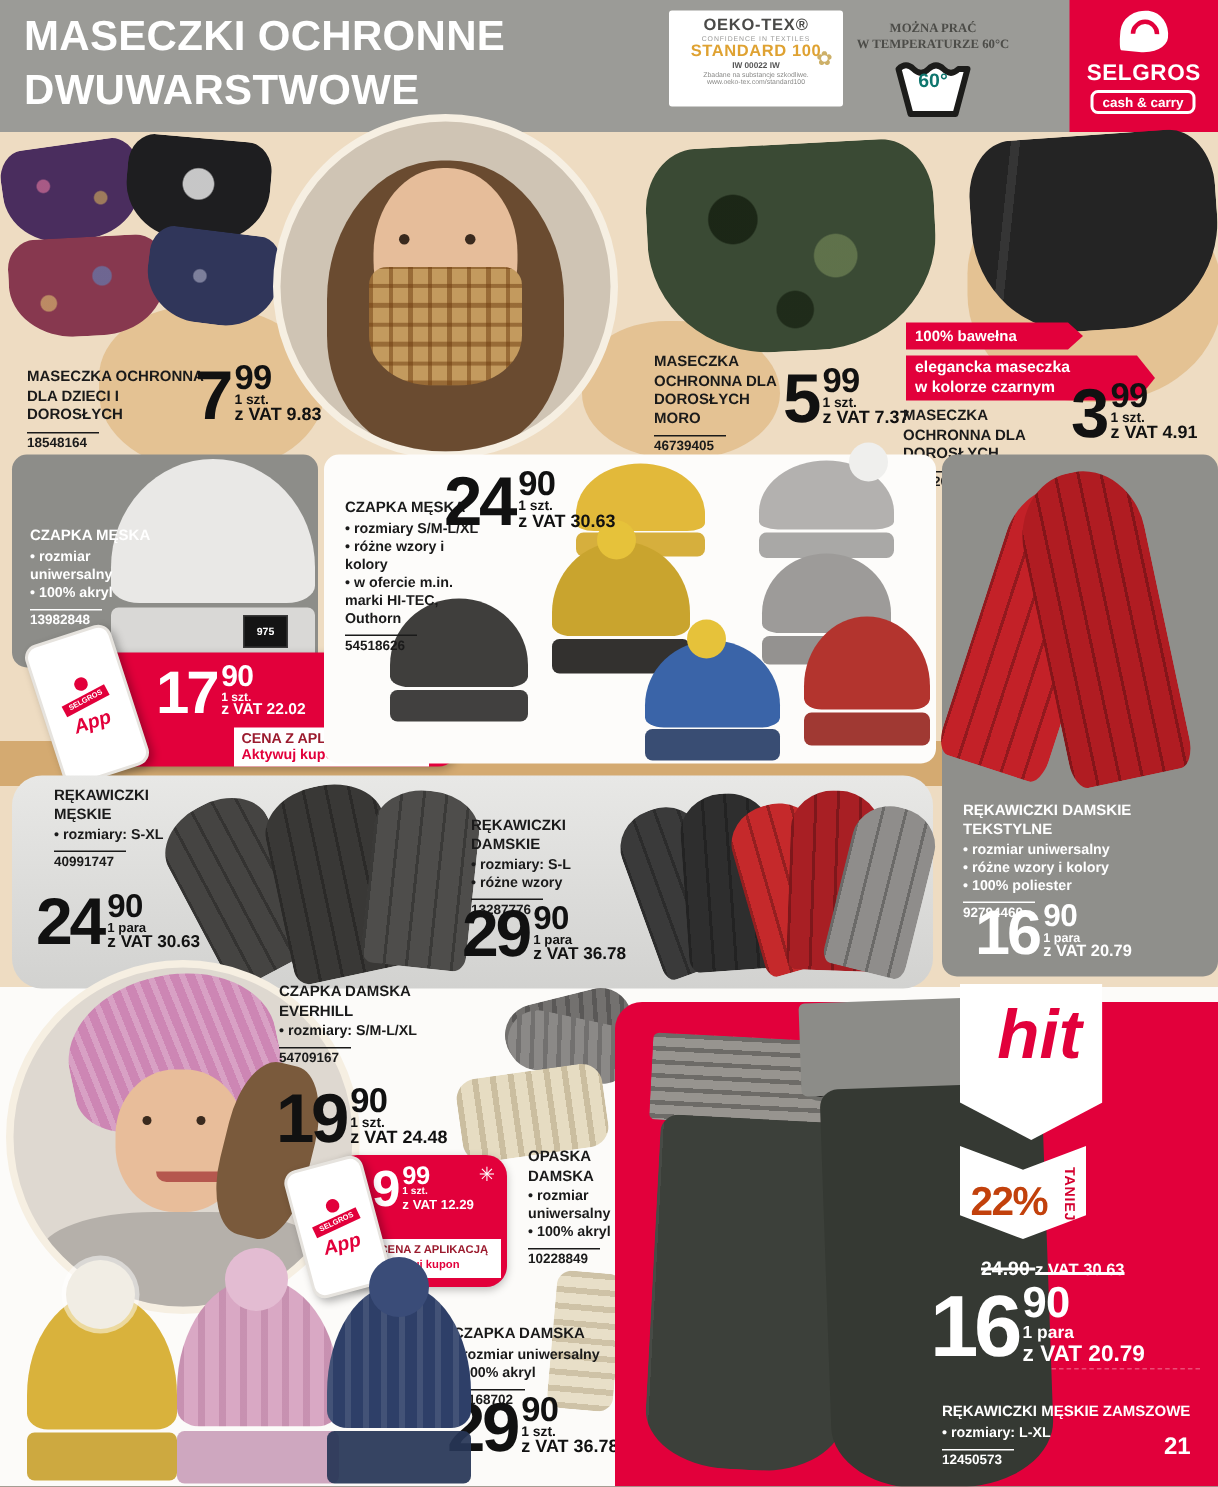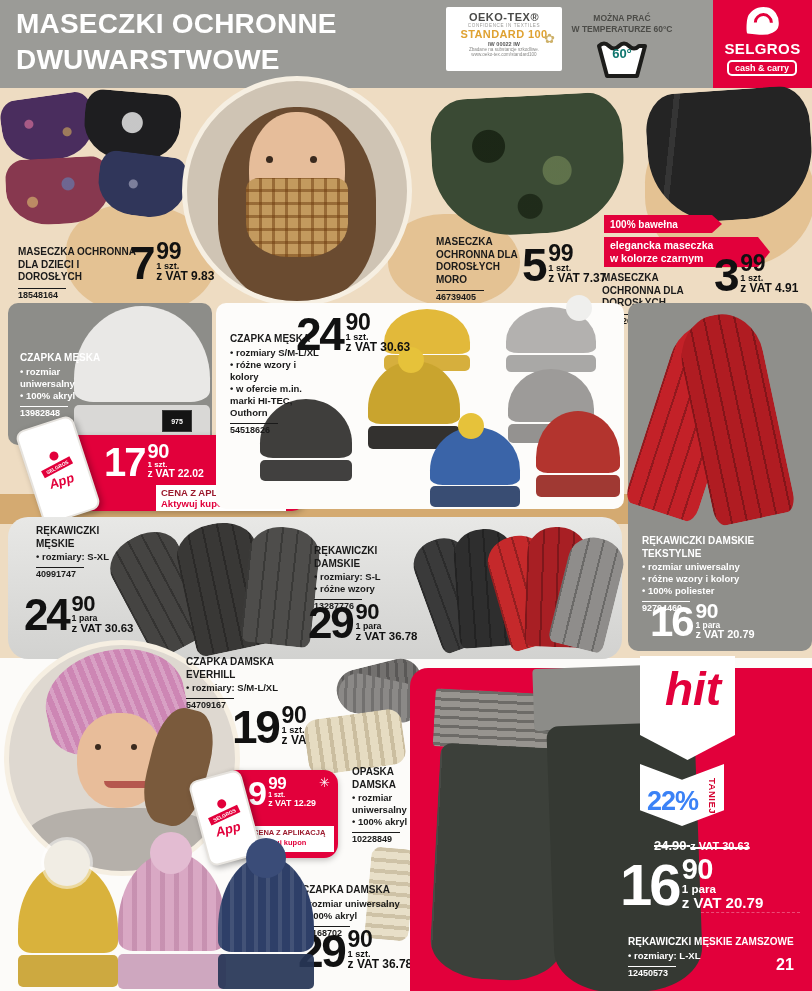--- a/index.html
+++ b/index.html
@@ -9,21 +9,21 @@
   
   #band{left:0;top:0;width:812px;height:88px;background:#9b9b97;}
   #hdr-title{left:16px;top:6px;width:410px;color:#fff;font-weight:800;font-size:28px;line-height:36px;letter-spacing:.2px;}
   #oeko{left:446px;top:7px;width:116px;height:64px;background:#fff;border-radius:2px;text-align:center;padding-top:4px;box-sizing:border-box;}
   .ok1{font-size:11px;font-weight:800;color:#4a4a48;letter-spacing:.5px;display:block;}
   .ok2{font-size:4.6px;color:#9a9a98;letter-spacing:.6px;display:block;}
   .ok3{font-size:11px;font-weight:800;color:#dfa232;letter-spacing:.4px;display:block;}
   .ok4{font-size:5.5px;font-weight:800;color:#555;display:block;margin-top:1px;}
   .ok5{font-size:4.6px;color:#8a8a88;display:block;}
   #oeko-flower{right:7px;top:24px;color:#cdb068;font-size:13px;}
-  #wash-label{left:552px;top:13px;width:140px;text-align:center;color:#4c4c48;font-weight:800;font-size:8.5px;line-height:11px;}
+  #wash-label{left:552px;top:13px;width:140px;text-align:center;color:#4c4c48;font-weight:800;font-size:8.5px;line-height:11px;font-family:Liberation Serif, serif;}
   #wash-icon{left:594px;top:38px;width:56px;height:42px;}
   #wash-temp{left:594px;top:46px;width:56px;text-align:center;color:#0f766e;font-weight:800;font-size:13px;}
   #selgros{left:713px;top:0;width:99px;height:88px;background:#e2003b;text-align:center;}
   #sg-glyph{left:34px;top:7px;width:32px;height:28px;background:#fff;border-radius:55% 45% 58% 6%/55% 60% 42% 45%;transform:rotate(6deg);}
   #sg-glyph::after{content:"";position:absolute;left:7px;top:6px;width:13px;height:13px;border:3px solid #e2003b;border-color:#e2003b transparent transparent #e2003b;border-radius:50%;transform:rotate(40deg);}
   #sg-name{left:0;top:40px;width:99px;color:#fff;font-weight:800;font-size:15px;letter-spacing:.4px;}
   #sg-tag{left:14px;top:60px;width:66px;border:2px solid #fff;border-radius:5px;color:#fff;font-weight:800;font-size:9px;padding:1px 0;}
   
   .blob{border-radius:45% 55% 50% 50%;background:#d9a763;opacity:.5;}
   #tanband{left:0;top:494px;width:812px;height:30px;background:#cfa163;opacity:.85;}
@@ -79,21 +79,21 @@
        background-image:linear-gradient(90deg,rgba(255,255,255,.06) 0 2px,transparent 2px);}
   .sbtn{position:absolute;border-radius:50%;background:#0c0c0c;border:3px solid #6d6d69;box-sizing:border-box;}
   
   .circ{border-radius:50%;overflow:hidden;border:5px solid #f6efe2;box-sizing:border-box;}
   
   #hitbox{left:640px;top:656px;width:84px;height:104px;background:#fff;
           clip-path:polygon(0 0,100% 0,100% 76%,50% 100%,0 76%);text-align:center;padding-left:11px;}
   #hit-label{color:#e2003b;font-weight:800;font-style:italic;font-size:46px;line-height:66px;}
   #chev{left:640px;top:764px;width:84px;height:66px;background:#fff;
         clip-path:polygon(0 0,50% 24%,100% 0,100% 70%,50% 94%,0 70%);}
-  #hit-pct{position:absolute;left:7px;top:22px;color:#3b82f6;font-weight:800;font-size:27px;letter-spacing:-1px;}
+  #hit-pct{position:absolute;left:7px;top:22px;color:#c2410c;font-weight:800;font-size:27px;letter-spacing:-1px;}
   #hit-taniej{position:absolute;right:6px;top:14px;color:#d4002f;font-weight:800;font-size:9.5px;writing-mode:vertical-rl;letter-spacing:.5px;}
   .strike{color:#fff;font-weight:800;font-size:13px;text-decoration:line-through;text-decoration-thickness:2px;}
   .strike .sv{font-size:11px;}
   .dash{position:absolute;opacity:.3;}
   #pagenum{color:#fff;font-weight:800;font-size:16px;}
 </style>
 </head>
 <body>
 
 <div id="page">
@@ -357,21 +357,21 @@
     <div class="abs" style="left:62%;top:28%;width:26%;height:52%;border-radius:40%;background:#7a5a3c;transform:rotate(14deg);"></div>
   </div>
 
   <div class="abs pinfo" style="left:186px;top:656px;width:136px;">
     <span class="pname" style="width:104px;">CZAPKA DAMSKA EVERHILL</span>
     <ul class="pbul">
       <li>rozmiary: S/M-L/XL</li>
     </ul>
     <span class="pcode">54709167</span>
   </div>
-  <div class="abs price" style="left:184px;top:704px;margin-left:48px;">
+  <div class="abs price" style="left:184px;top:722px;">
     <span class="pi">19</span>
     <span class="col">
       <span class="pc">90</span>
       <span class="pu">1 szt.</span>
       <span class="pv">z VAT 24.48</span>
     </span>
   </div>
 
   <div class="abs" style="left:336px;top:648px;width:88px;height:84px;">
     <div class="abs" style="left:0;top:16px;width:86px;height:42px;border-radius:22px;background:#73716f;transform:rotate(-14deg);background-image:repeating-linear-gradient(100deg,rgba(0,0,0,.22) 0 3px,transparent 3px 9px);"></div>

